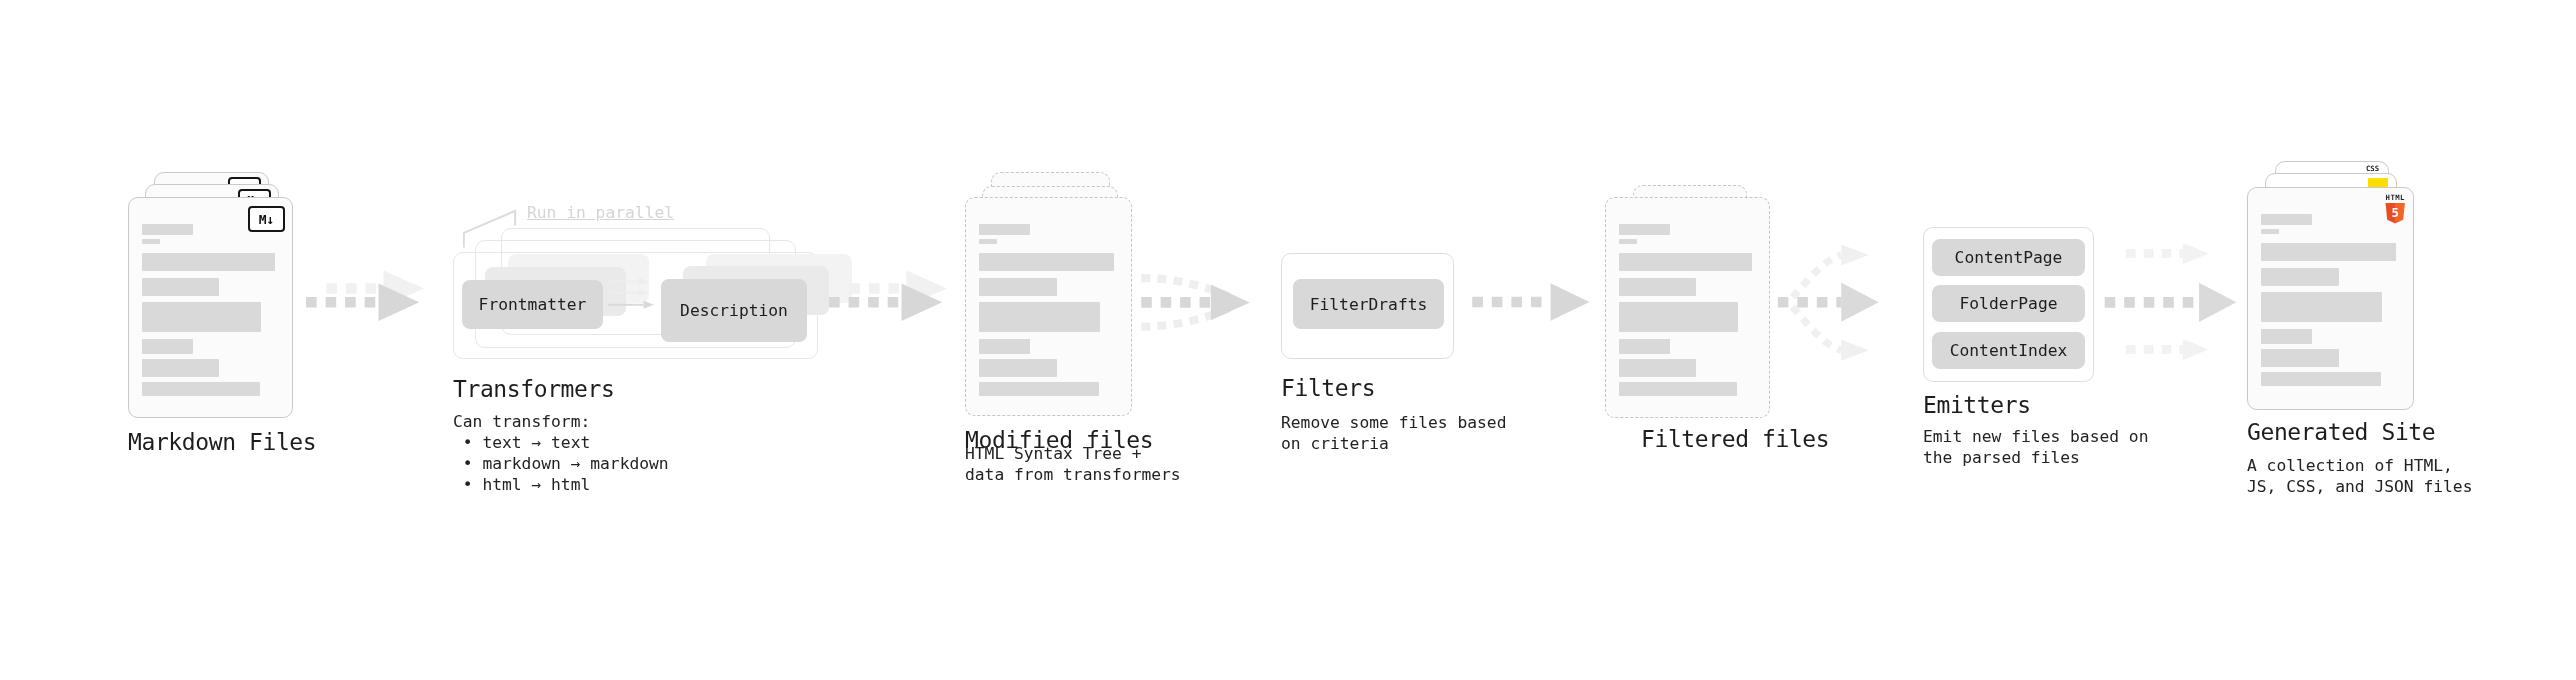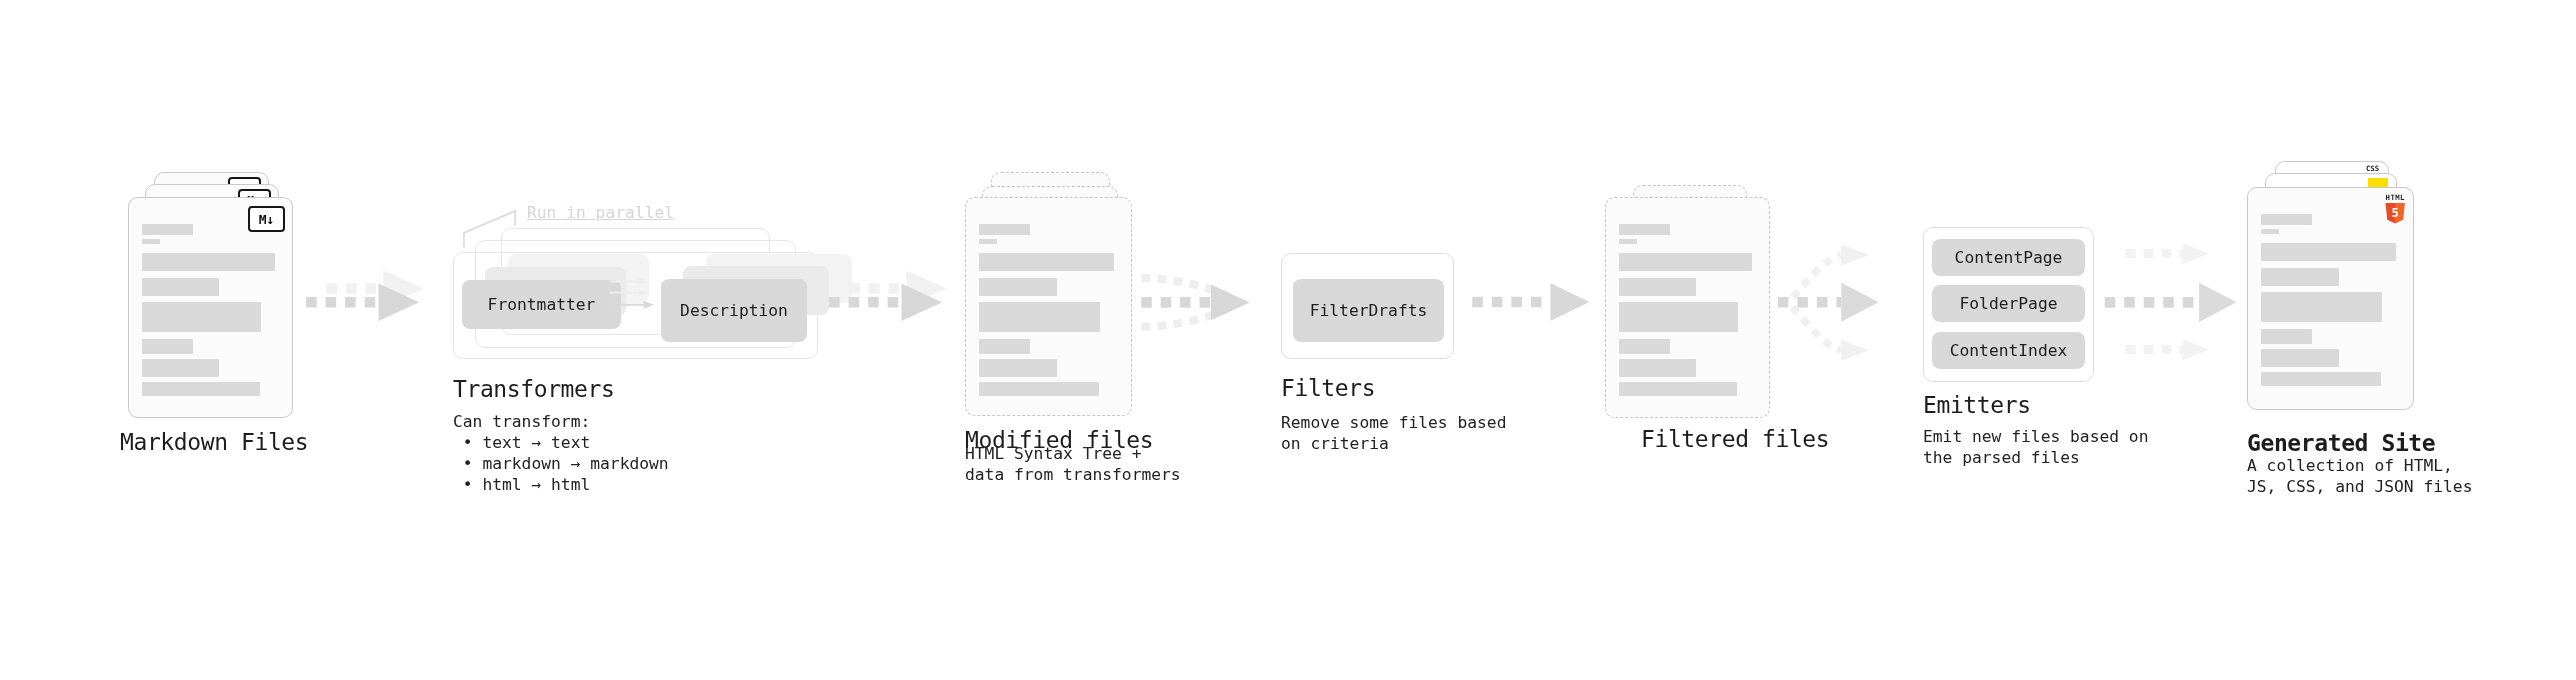--- a/index.html
+++ b/index.html
@@ -72,21 +72,21 @@
         <div class="bar b1"></div>
         <div class="bar b2"></div>
         <div class="bar b3"></div>
         <div class="bar b4"></div>
         <div class="bar b5"></div>
         <div class="bar b6"></div>
         <div class="bar b7"></div>
         <div class="bar b8"></div>
       </div>
     </div>
-    <div class="h1" style="left:120px;top:429px;">Markdown Files</div>
+    <div class="h1" style="left:128px;top:429px;">Markdown Files</div>
   </div>
 
   <svg class="abs" style="left:302px;top:255px;" width="140" height="75" viewBox="0 0 172 92">
     <g>
       <line x1="30" y1="41" x2="100" y2="41" stroke="#f1f1f1" stroke-width="13" stroke-dasharray="13 11"></line>
       <polygon points="100,19 150,41 100,63" fill="#f1f1f1"></polygon>
     </g>
     <g>
       <line x1="5" y1="58" x2="94" y2="58" stroke="#d7d7d7" stroke-width="13" stroke-dasharray="13 11"></line>
       <polygon points="94,35 144,58 94,81" fill="#d7d7d7"></polygon>
@@ -98,21 +98,21 @@
       <path d="M1,52 L1,34 L64,7 L64,25" fill="none" stroke="#dcdcdc" stroke-width="2.5"></path>
     </svg>
     <div class="note" style="left:527px;top:203px;">Run in parallel</div>
 
     <div class="frame" style="left:501px;top:228px;width:269px;height:107px;"></div>
     <div class="frame" style="left:475px;top:240px;width:321px;height:108px;"></div>
     <div class="frame" style="left:453px;top:252px;width:365px;height:107px;"></div>
 
     <div class="pill g2" style="left:508px;top:254px;width:141px;height:49px;"></div>
     <div class="pill g1" style="left:485px;top:267px;width:141px;height:49px;"></div>
-    <div class="pill" style="left:462px;top:280px;width:159px;height:49px;">Frontmatter</div>
+    <div class="pill" style="left:462px;top:280px;width:141px;height:49px;">Frontmatter</div>
 
     <div class="pill g2" style="left:706px;top:254px;width:146px;height:49px;"></div>
     <div class="pill g1" style="left:683px;top:266px;width:146px;height:49px;"></div>
     <div class="pill" style="left:661px;top:279px;width:146px;height:63px;">Description</div>
 
     <svg class="abs" style="left:608px;top:275px;" width="50" height="37" viewBox="0 0 62 46">
       <line x1="2" y1="8" x2="38" y2="8" stroke="#ededed" stroke-width="2.5"></line>
       <polygon points="38,3.5 50,8 38,12.5" fill="#ededed"></polygon>
       <line x1="2" y1="22" x2="38" y2="22" stroke="#ededed" stroke-width="2.5"></line>
       <polygon points="38,17.5 50,22 38,26.5" fill="#ededed"></polygon>
@@ -160,21 +160,21 @@
 
   <svg class="abs" style="left:1136px;top:270px;" width="140" height="68" viewBox="0 0 172 84">
     <path d="M6,10 C55,10 90,22 122,36" fill="none" stroke="#eeeeee" stroke-width="10" stroke-dasharray="11 9"></path>
     <path d="M6,70 C55,70 90,58 122,44" fill="none" stroke="#eeeeee" stroke-width="10" stroke-dasharray="11 9"></path>
     <line x1="6" y1="40" x2="92" y2="40" stroke="#d7d7d7" stroke-width="13" stroke-dasharray="13 11"></line>
     <polygon points="92,18 140,40 92,62" fill="#d7d7d7"></polygon>
   </svg>
 
   <div>
     <div class="frame solidbg" style="left:1281px;top:253px;width:173px;height:106px;"></div>
-    <div class="pill" style="left:1293px;top:279px;width:151px;height:63px;">FilterDrafts</div>
+    <div class="pill" style="left:1293px;top:279px;width:151px;height:50px;">FilterDrafts</div>
     <div class="h1" style="left:1281px;top:375px;">Filters</div>
     <div class="body-text" style="left:1281px;top:412px;">Remove some files based
 on criteria</div>
   </div>
 
   <svg class="abs" style="left:1469px;top:275px;" width="132" height="54" viewBox="0 0 162 66">
     <line x1="4" y1="33" x2="100" y2="33" stroke="#d7d7d7" stroke-width="13" stroke-dasharray="13 11"></line>
     <polygon points="100,10 148,33 100,56" fill="#d7d7d7"></polygon>
   </svg>
 
@@ -242,19 +242,19 @@
         <div class="bar b1"></div>
         <div class="bar b2"></div>
         <div class="bar b3"></div>
         <div class="bar b4"></div>
         <div class="bar b5"></div>
         <div class="bar b6"></div>
         <div class="bar b7"></div>
         <div class="bar b8"></div>
       </div>
     </div>
-    <div class="h1" style="left:2247px;top:430px;font-weight:bold;">Generated Site</div>
+    <div class="h1" style="left:2247px;top:419px;">Generated Site</div>
     <div class="body-text" style="left:2247px;top:455px;">A collection of HTML,
 JS, CSS, and JSON files</div>
   </div>
 
 </div>
 
 
 </body></html>

